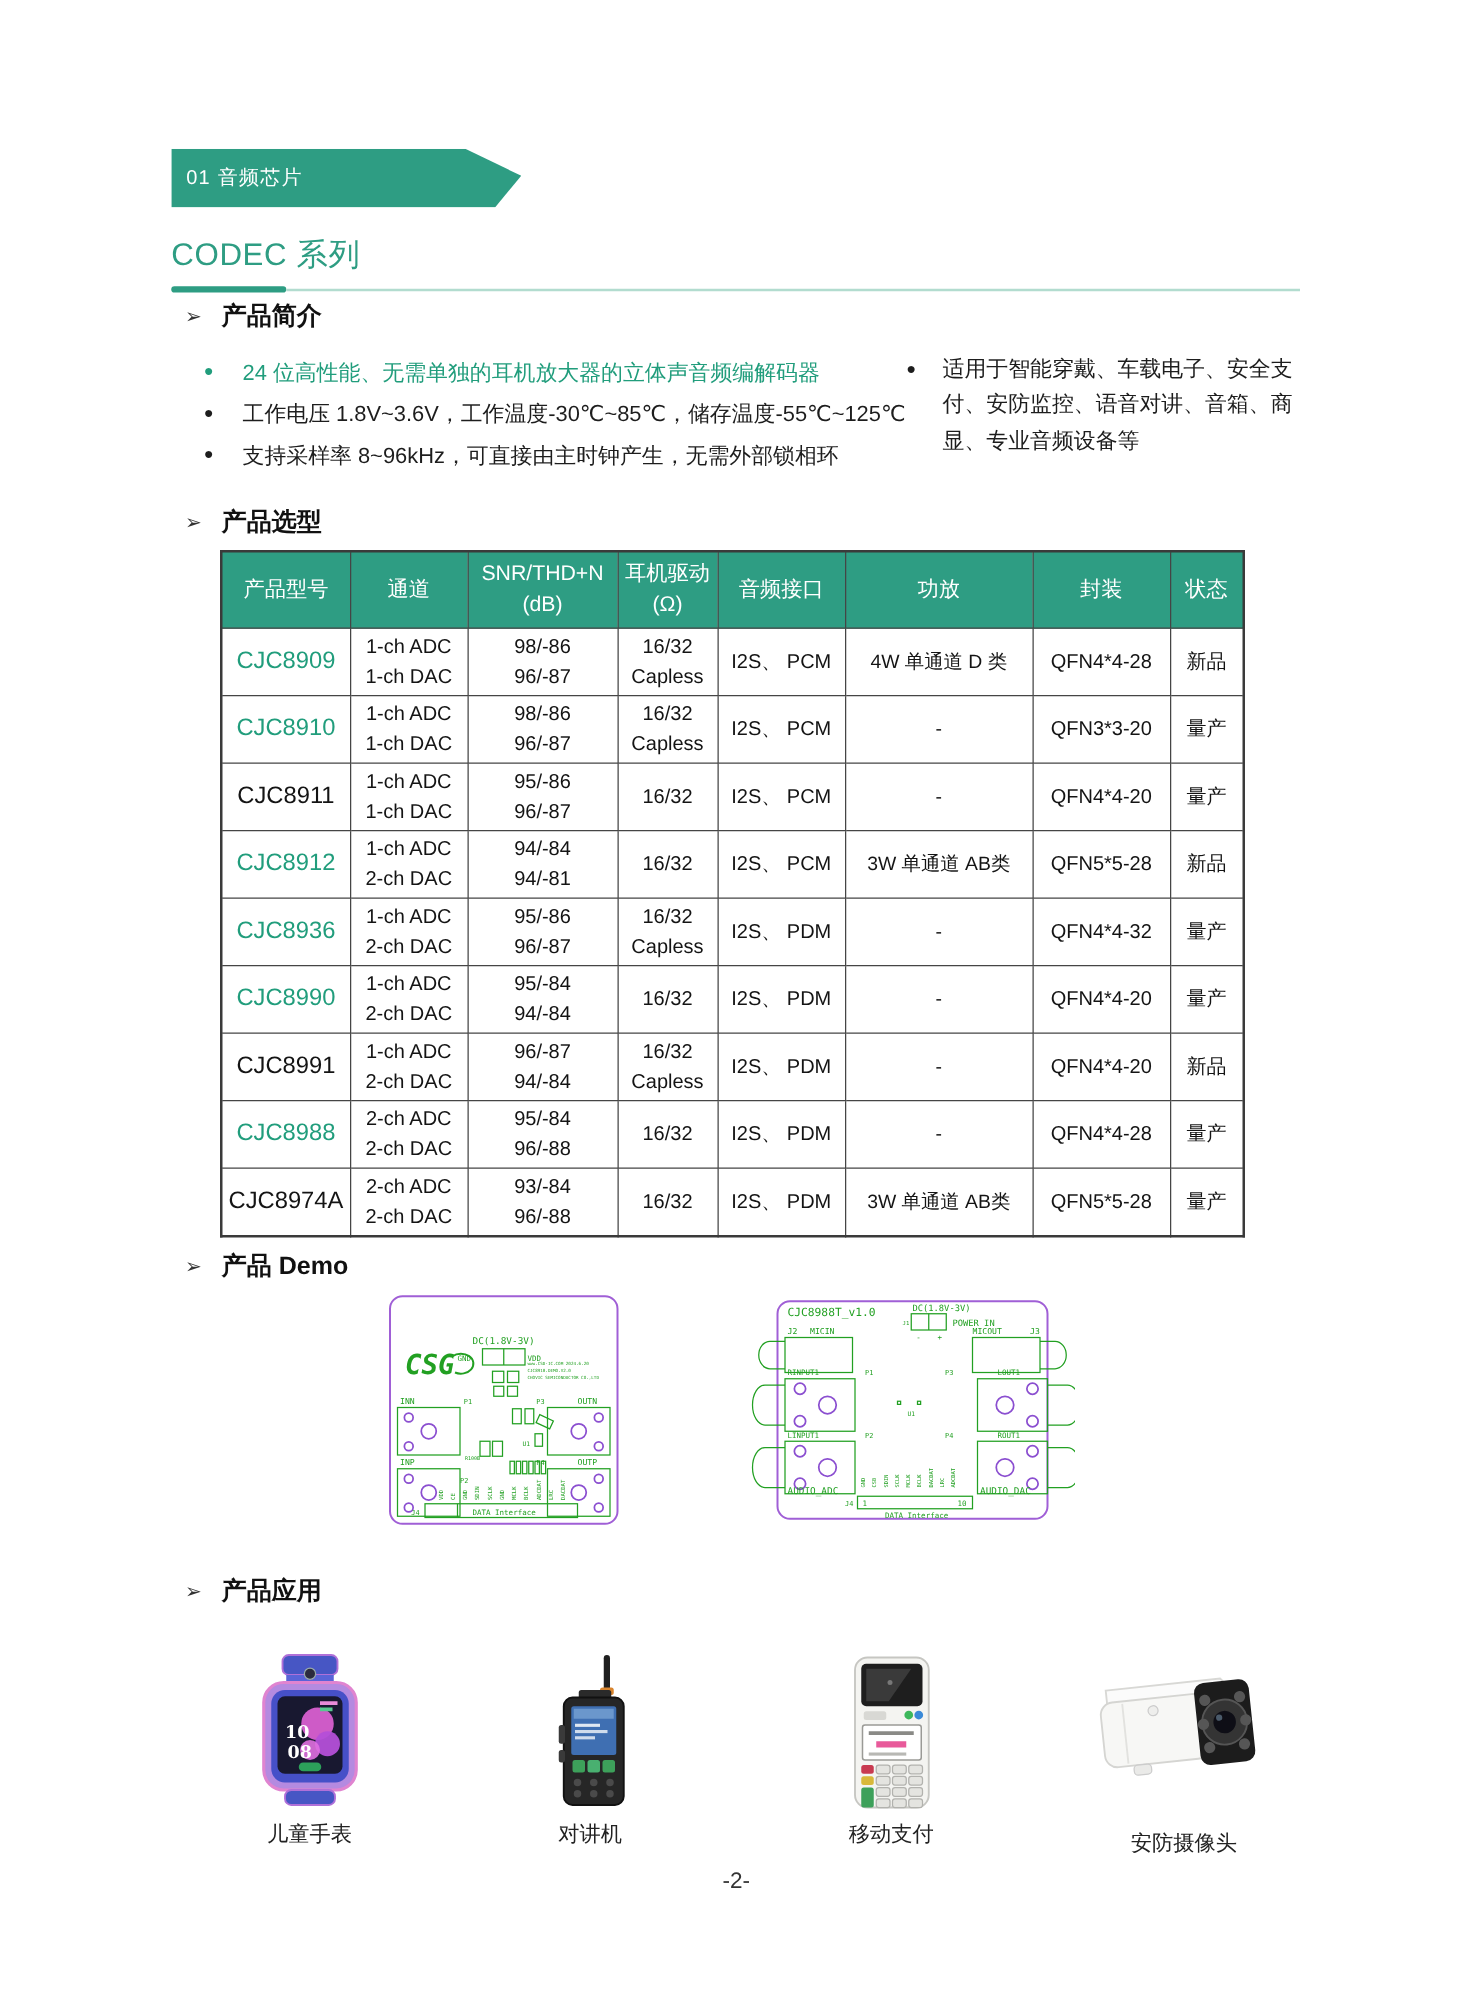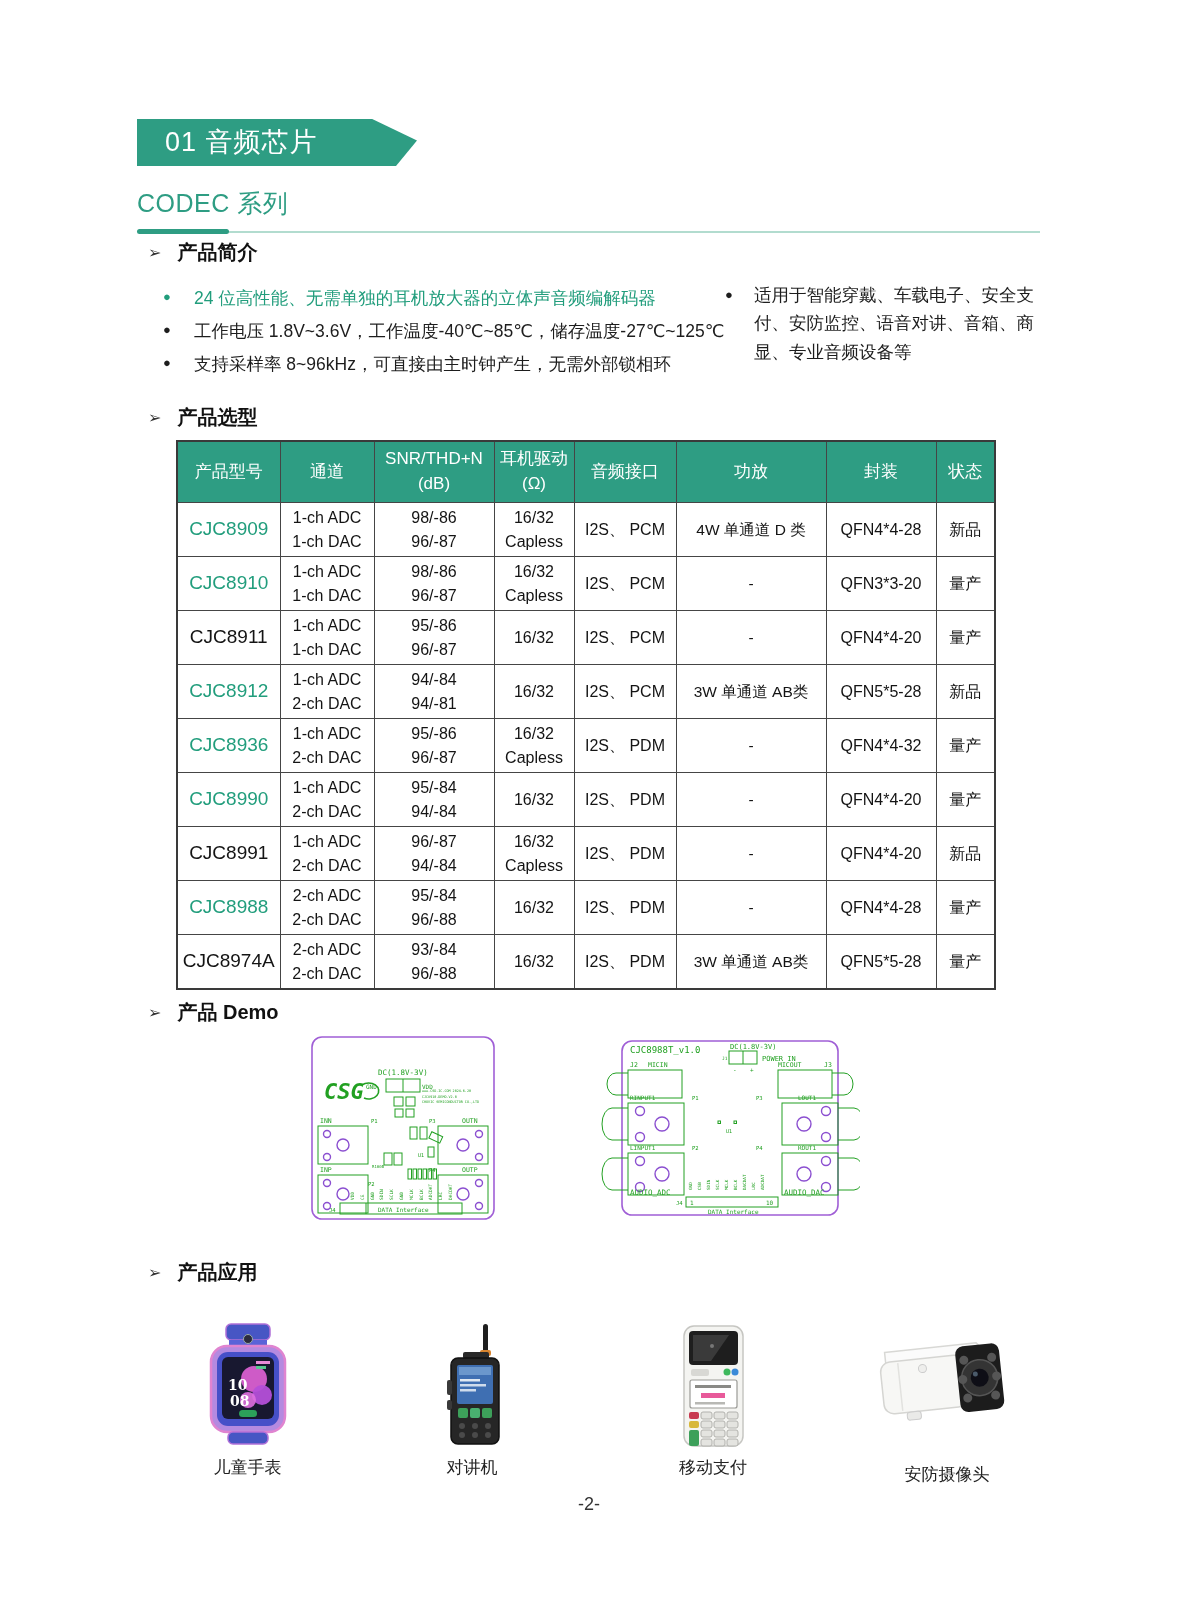--- a/index.html
+++ b/index.html
@@ -2,21 +2,21 @@
 <html><head>
 <meta charset="utf-8">
 <style>
   html,body{margin:0;padding:0;background:#fff;}
   #page{position:relative;width:1178px;height:1600px;background:#fff;overflow:hidden;
         font-family:"Liberation Sans","DejaVu Sans",sans-serif;color:#1d1d1d;}
 
   
   .banner{position:absolute;left:137px;top:119px;width:280px;height:47px;background:#2e9d83;
           clip-path:polygon(0 0,84% 0,100% 46%,92.5% 100%,0 100%);
-          color:#fff;font-size:27px;line-height:47px;padding-left:28px;box-sizing:border-box;
+          color:#fff;font-size:16px;line-height:47px;padding-left:12px;box-sizing:border-box;
           letter-spacing:1px;font-weight:500;}
 
   .codec-title{position:absolute;left:137px;top:187px;font-size:25px;color:#2e9d83;font-weight:500;letter-spacing:.5px;}
   .divider{position:absolute;left:137px;top:229px;width:903px;height:6px;}
   .divider .thick{position:absolute;left:0;top:0;width:92px;height:5px;background:#2e9d83;border-radius:3px;}
   .divider .thin{position:absolute;left:92px;top:1.5px;right:0;height:2px;background:#b2dccf;}
 
   .section-heading{position:absolute;font-size:20px;font-weight:bold;color:#111;}
   .section-heading .marker{font-size:16px;font-weight:normal;color:#333;margin-right:16px;position:relative;top:-1px;}
 
@@ -66,21 +66,21 @@
   <div class="divider">
     <div class="thick"></div>
     <div class="thin"></div>
   </div>
 
   <div class="section-heading" style="left:148px;top:239px;">
     <span class="marker">➢</span><span>产品简介</span>
   </div>
   <ul class="bullets">
       <li class="green">24 位高性能、无需单独的耳机放大器的立体声音频编解码器</li>
-      <li>工作电压 1.8V~3.6V，工作温度-40℃~85℃，储存温度-27℃~125℃</li>
+      <li>工作电压 1.8V~3.6V，工作温度-30℃~85℃，储存温度-55℃~125℃</li>
       <li>支持采样率 8~96kHz，可直接由主时钟产生，无需外部锁相环</li>
     </ul>
   <div class="right-bullet">适用于智能穿戴、车载电子、安全支付、安防监控、语音对讲、音箱、商显、专业音频设备等</div>
 
   <div class="section-heading" style="left:148px;top:404px;">
     <span class="marker">➢</span><span>产品选型</span>
   </div>
   <table class="product-table">
     <colgroup>
       <col style="width:103px">

